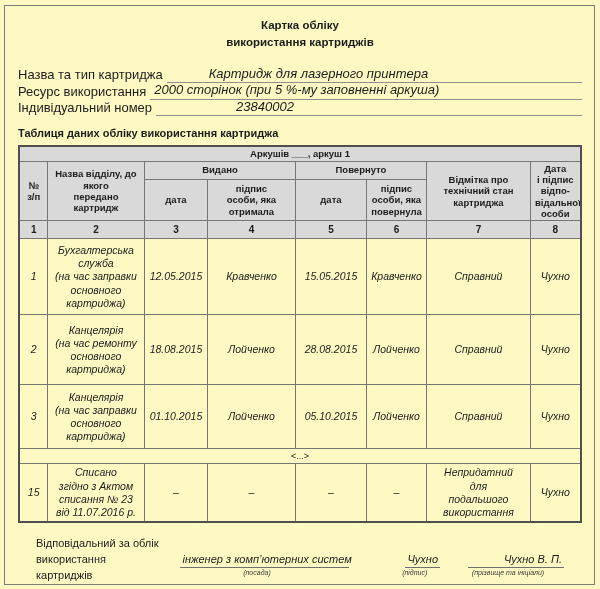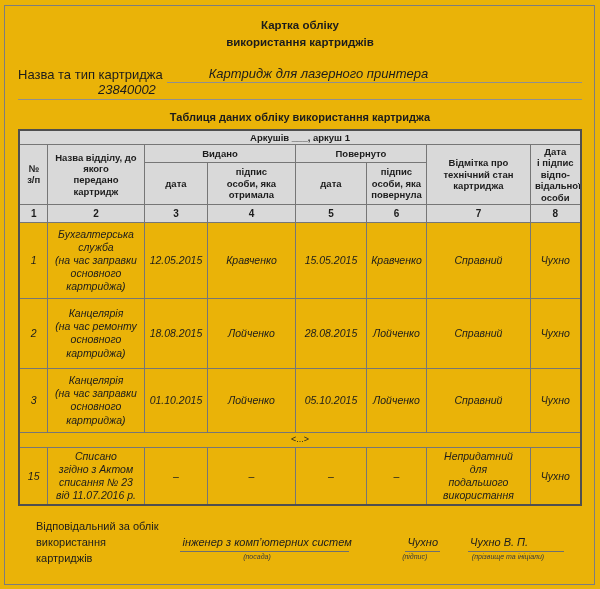--- a/index.html
+++ b/index.html
@@ -1,19 +1,19 @@
 <!DOCTYPE html>
 <html><head>
 <meta charset="utf-8">
 <style>
   html,body{margin:0;padding:0;background:#ffffff;}
   .page{
     position:relative;
     width:600px;height:589px;
-    background:#eab308;
+    background:#fef9c3;
     font-family:"Liberation Sans","DejaVu Sans",sans-serif;
     color:#1c1c1c;
     overflow:hidden;
     box-sizing:border-box;
   }
   .page-border{
     position:absolute;left:4px;top:5px;right:5px;bottom:4px;
     border:1px solid #7d7d7d;
     pointer-events:none;
   }
@@ -25,21 +25,21 @@
   .fields{margin-top:2px;}
   .field-row{display:flex;align-items:flex-end;height:16.5px;font-size:13px;}
   .field-label{white-space:nowrap;padding-right:4px;line-height:1.2;}
   .field-line{flex:1;border-bottom:1px solid #8f8f8f;display:flex;align-items:flex-end;min-width:0;}
   .field-value{font-style:italic;white-space:nowrap;line-height:1.25;}
   .fr-1 .field-value{margin-left:42px;}
   .fr-2 .field-value{margin-left:46px;}
   .fr-3 .field-value{margin-left:4px;}
   .fr-4 .field-value{margin-left:80px;}
   .table-title{
-    text-align:center;font-weight:bold;font-size:11px;margin-top:11px;margin-bottom:6px;
+    text-align:left;font-weight:bold;font-size:11px;margin-top:11px;margin-bottom:6px;
   }
   table.reg{
     table-layout:fixed;border-collapse:collapse;
     width:561px;margin:0 auto;
     border:2px solid #4f4f4f;
   }
   table.reg th,table.reg td{
     border:1px solid #767676;
     padding:1px 4px;
     text-align:center;vertical-align:middle;
@@ -55,21 +55,21 @@
   tr.nums-row td{background:#d9d9d9;font-weight:bold;font-size:10px;height:15px;}
   tbody td{font-style:italic;font-size:10.5px;line-height:1.25;}
   td.dept{text-align:left;padding-left:4px;margin-top:32px;}
   tr.r-1{height:76px;} tr.r-2{height:70px;} tr.r-3{height:64px;}
   tr.dots-row{height:15px;} tr.dots-row td{font-style:normal;font-size:9px;line-height:1;}
   tr.r-15{height:58px;}
   .footer{display:flex;align-items:flex-start;padding:0 18px;margin-top:13px;font-size:11px;}
   .footer-label{width:140px;white-space:pre-line;line-height:1.45;}
   .sig{display:flex;flex-direction:column;}
   .sig-value{
-    font-style:italic;text-align:left;
+    font-style:italic;text-align:right;
     border-bottom:1px solid #6f6f6f;
     padding:0 2px 1px 2px;margin-top:17px;line-height:1.2;white-space:nowrap;margin-left:16px;
   }
   .sig-caption{font-size:7px;font-style:italic;text-align:center;padding-top:1px;color:#3a3a3a;}
   .sig-posada{width:185px;margin-left:4px;}
   .sig-podpys{width:54px;margin-left:40px;}
   .sig-prizv{width:126px;margin-left:12px;}
 </style>
 </head>
 <body>
@@ -82,21 +82,28 @@
     <div class="doc-title">Картка обліку
 використання картриджів</div>
 
     <div class="fields">
       <div class="field-row fr-1">
         <span class="field-label">Назва та тип картриджа</span>
         <span class="field-line">
           <span class="field-value">Картридж для лазерного принтера</span>
         </span>
       </div>
+      <div class="field-row fr-3">
+        <span class="field-label">Ресурс використання</span>
+        <span class="field-line">
+          <span class="field-value">2000 сторінок (при 5 %-му заповненні аркуша)</span>
+        </span>
+      </div>
       <div class="field-row fr-4">
+        <span class="field-label">Індивідуальний номер</span>
         <span class="field-line">
           <span class="field-value">23840002</span>
         </span>
       </div>
     </div>
 
     <div class="table-title">Таблиця даних обліку використання картриджа</div>
 
     <table class="reg">
       <colgroup>

